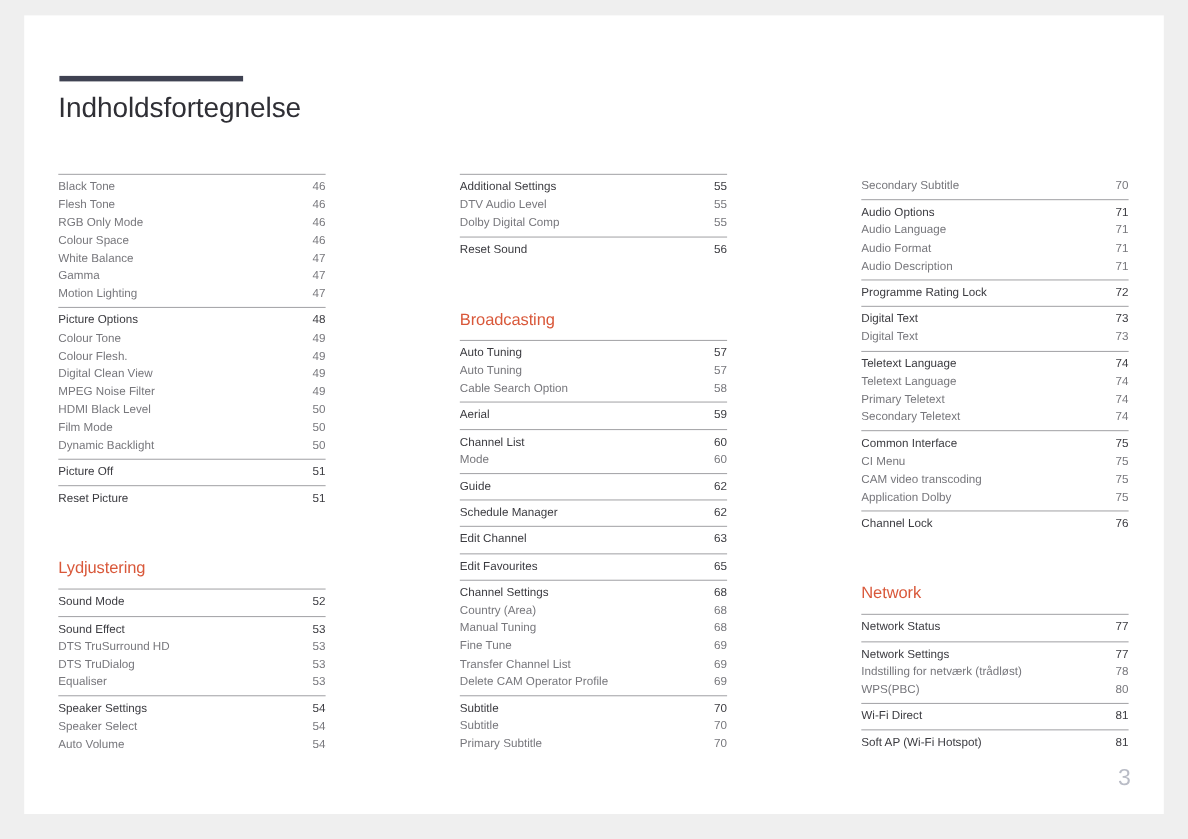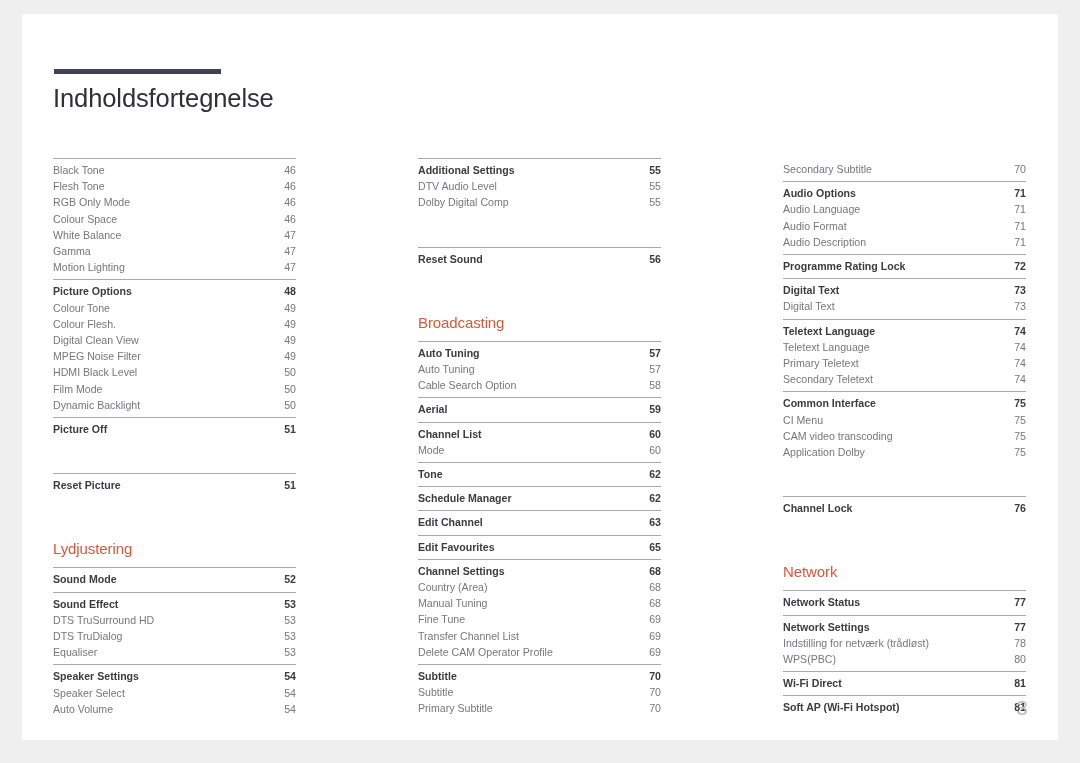--- a/index.html
+++ b/index.html
@@ -64,36 +64,36 @@
     white-space: nowrap;
   }
 
   
   .group {
     border-top: 1px solid #a9a9ac;
     padding-top: 3px;
     padding-bottom: 4px;
   }
   .group.no-rule { border-top: none; }
-  .group.spacer-below { margin-bottom: 18px; margin-top: 32px; }
+  .group.spacer-below { margin-bottom: 18px; }
 
   .entry {
     display: flex;
     align-items: baseline;
     line-height: 16.2px;
     font-size: 10.6px;
     white-space: nowrap;
   }
   .entry .label { flex: 1 1 auto; overflow: hidden; }
   .entry .page  { flex: 0 0 auto; text-align: right; width: 24px; }
 
   .entry.head .label,
   .entry.head .page {
     color: #3b3b40;
-    font-weight: bold;
+    font-weight: normal;
   }
   .entry.sub .label,
   .entry.sub .page {
     color: #77777c;
     font-weight: 400;
   }
 
   
   .folio {
     position: absolute;
@@ -277,21 +277,21 @@
             <span class="label">Channel List</span>
             <span class="page">60</span>
           </div>
           <div class="entry sub">
             <span class="label">Mode</span>
             <span class="page">60</span>
           </div>
         </div>
         <div class="group">
           <div class="entry head">
-            <span class="label">Tone</span>
+            <span class="label">Guide</span>
             <span class="page">62</span>
           </div>
         </div>
         <div class="group">
           <div class="entry head">
             <span class="label">Schedule Manager</span>
             <span class="page">62</span>
           </div>
         </div>
         <div class="group">

